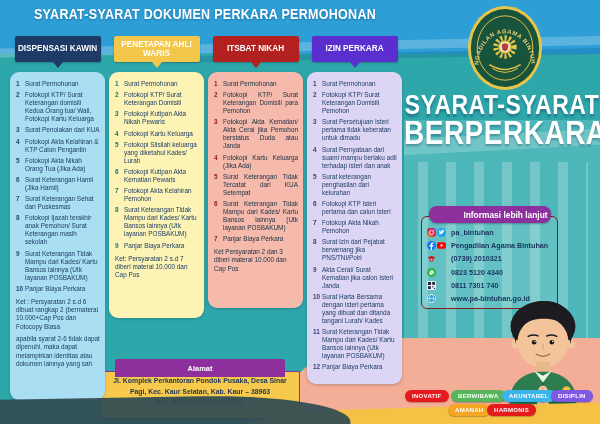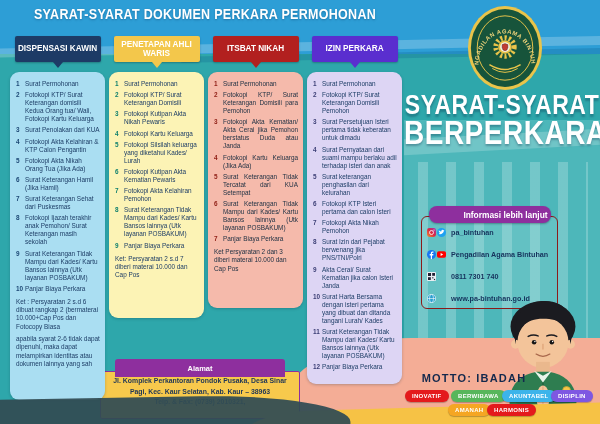--- a/index.html
+++ b/index.html
@@ -414,20 +414,40 @@
         <svg class="icn" viewBox="0 0 9 9">
           <circle cx="4.5" cy="4.5" r="4.5" fill="#1877f2"></circle>
           <path d="M5 9 V5.4 h1.2 l.2-1.3 H5 V3.3 q0-.6 .7-.6 h.75 V1.5 Q5.9 1.4 5.3 1.4 q-1.5 0-1.5 1.7 v1 H2.7 v1.3 h1.1 V9 Z" fill="#fff"></path>
         </svg>
         <svg class="icn" viewBox="0 0 9 9">
           <rect x="0" y="1.2" width="9" height="6.6" rx="1.8" fill="#ff0000"></rect>
           <path d="M3.6 3 L6.2 4.5 L3.6 6 Z" fill="#fff"></path>
         </svg>
       </span>
       <span class="ctext">Pengadilan Agama Bintuhan</span>
+    </div>
+    <div class="contact-row">
+      <span class="icons">
+        <svg class="icn" viewBox="0 0 10 10">
+          <path d="M1 4 Q5 0.5 9 4 L7.8 5.6 Q5 3.6 2.2 5.6 Z" fill="#c41c1c"></path>
+          <rect x="3.2" y="4.6" width="3.6" height="3.6" rx="1" fill="#c41c1c"></rect>
+          <circle cx="5" cy="6.4" r="0.9" fill="#fff"></circle>
+        </svg>
+      </span>
+      <span class="ctext">(0739) 2010321</span>
+    </div>
+    <div class="contact-row">
+      <span class="icons">
+        <svg class="icn" viewBox="0 0 9 9">
+          <circle cx="4.5" cy="4.5" r="4.5" fill="#2bb741"></circle>
+          <path d="M2.4 6.8 L2.8 5.6 Q2.2 4.6 2.8 3.4 Q3.6 2 5.2 2.3 Q6.8 2.7 6.9 4.3 Q7 6 5.4 6.5 Q4.2 6.9 3.4 6.4 Z" fill="#fff"></path>
+          <path d="M3.7 3.6 q.8 1.6 1.8 1.6" stroke="#2bb741" stroke-width="0.7" fill="none" stroke-linecap="round"></path>
+        </svg>
+      </span>
+      <span class="ctext">0823 5120 4340</span>
     </div>
     <div class="contact-row">
       <span class="icons">
         <svg class="icn" viewBox="0 0 9 9">
           <rect x="0" y="0" width="9" height="9" rx="1" fill="#e9eef2"></rect>
           <rect x="1" y="1" width="3" height="3" fill="#223"></rect>
           <rect x="5.2" y="1" width="2.8" height="2.8" fill="#223"></rect>
           <rect x="1" y="5.2" width="2.8" height="2.8" fill="#223"></rect>
           <rect x="5.2" y="5.2" width="1.2" height="1.2" fill="#223"></rect>
           <rect x="6.9" y="6.9" width="1.2" height="1.2" fill="#223"></rect>
@@ -466,21 +486,20 @@
     <path d="M28 132 L28 106 Q32 84 56 80 L68 80 Q92 84 96 106 L96 132 Z" fill="#2e7d50"></path>
     <path d="M53 79 L62 91 L71 79 L62 84 Z" fill="#e8f4e9"></path>
     <path d="M62 91 V132" stroke="#235f3c" stroke-width="1.4"></path>
     <circle cx="86" cy="99" r="4" fill="#f3c64a" stroke="#caa12f" stroke-width="0.8"></circle>
     <path d="M32 104 Q45 97 56 101 L56 114 Q44 116 35 112 Z" fill="#28714a"></path>
     <path d="M92 104 Q79 97 68 101 L68 114 Q80 116 89 112 Z" fill="#28714a"></path>
     <ellipse cx="62" cy="107" rx="6.5" ry="13" fill="#f3c49a"></ellipse>
     <path d="M62 95 V119" stroke="#d99c6e" stroke-width="0.8"></path>
   </svg>
 
-  <div class="motto">MOTTO: IBADAH</div>
   <div class="badge bg-red" id="badge-0">INOVATIF</div>
   <div class="badge bg-green" id="badge-1">BERWIBAWA</div>
   <div class="badge bg-blue" id="badge-2">AKUNTABEL</div>
   <div class="badge bg-purple" id="badge-3">DISIPLIN</div>
   <div class="badge bg-amber" id="badge-4">AMANAH</div>
   <div class="badge bg-red" id="badge-5">HARMONIS</div>
 
 </div>
 
 </body></html>

